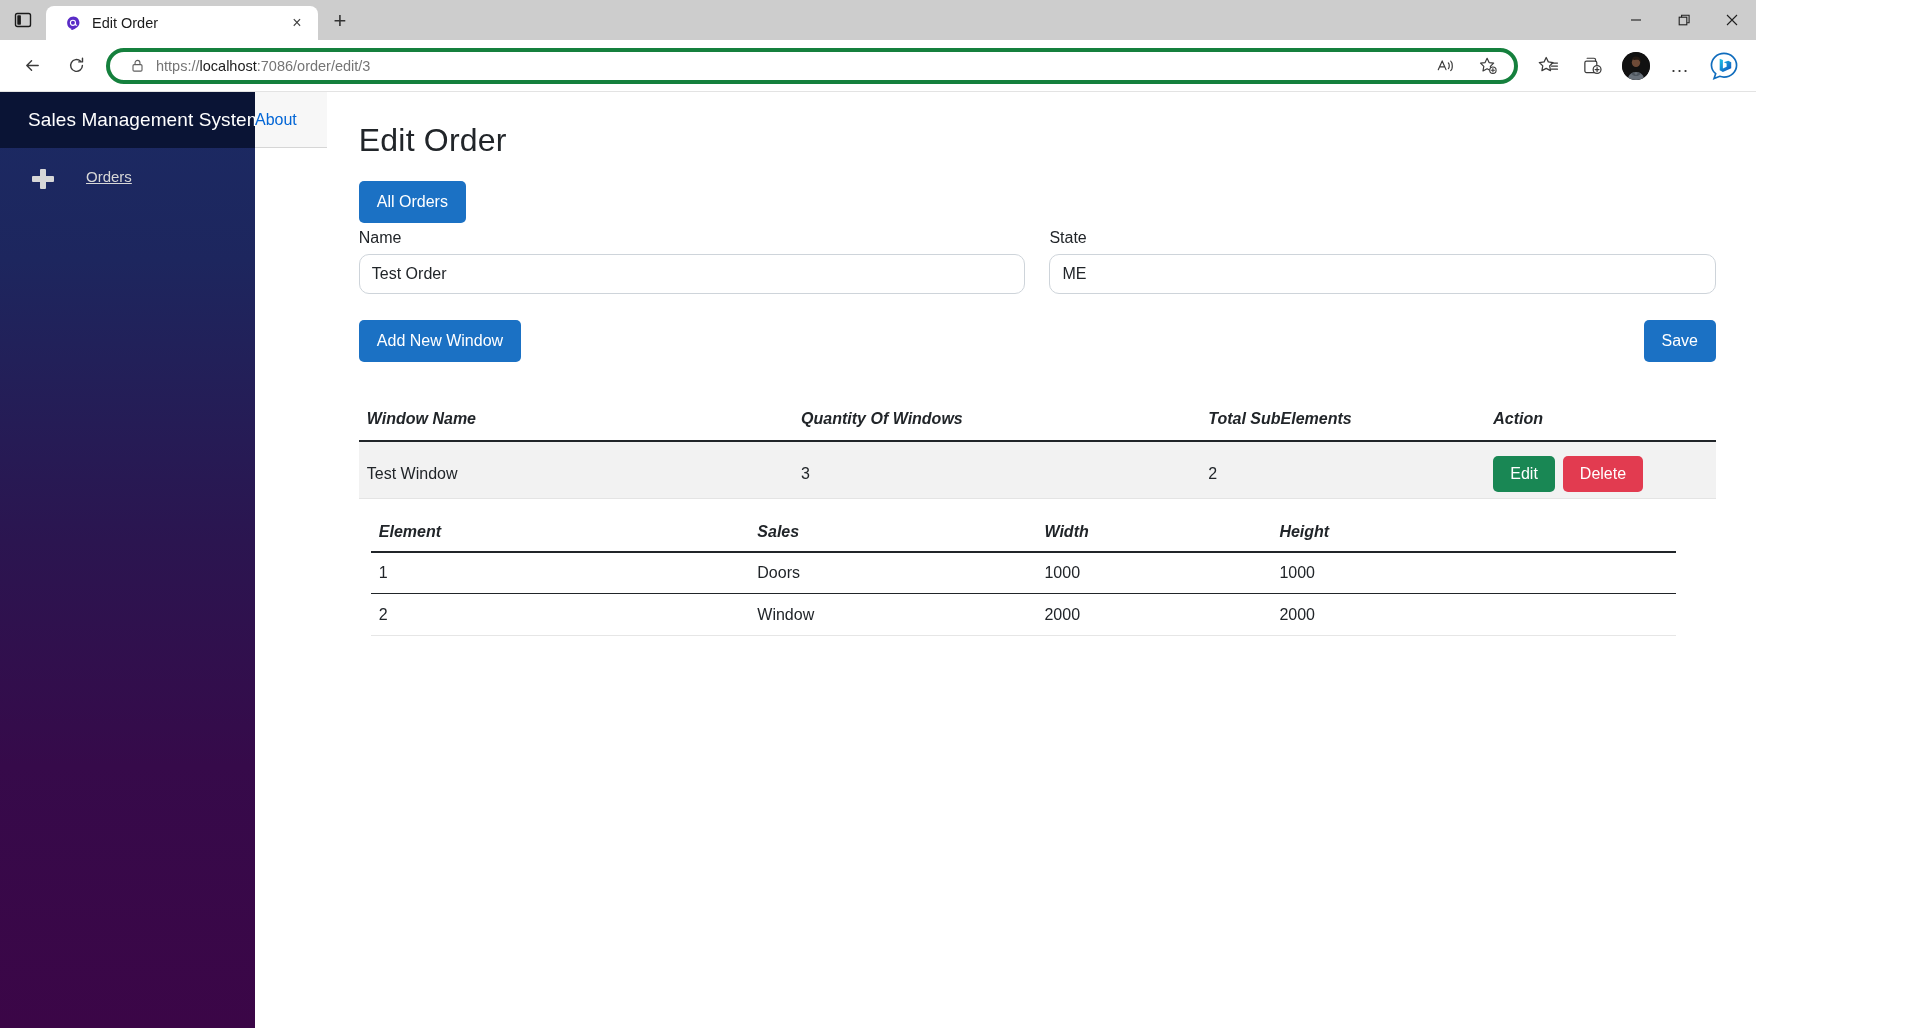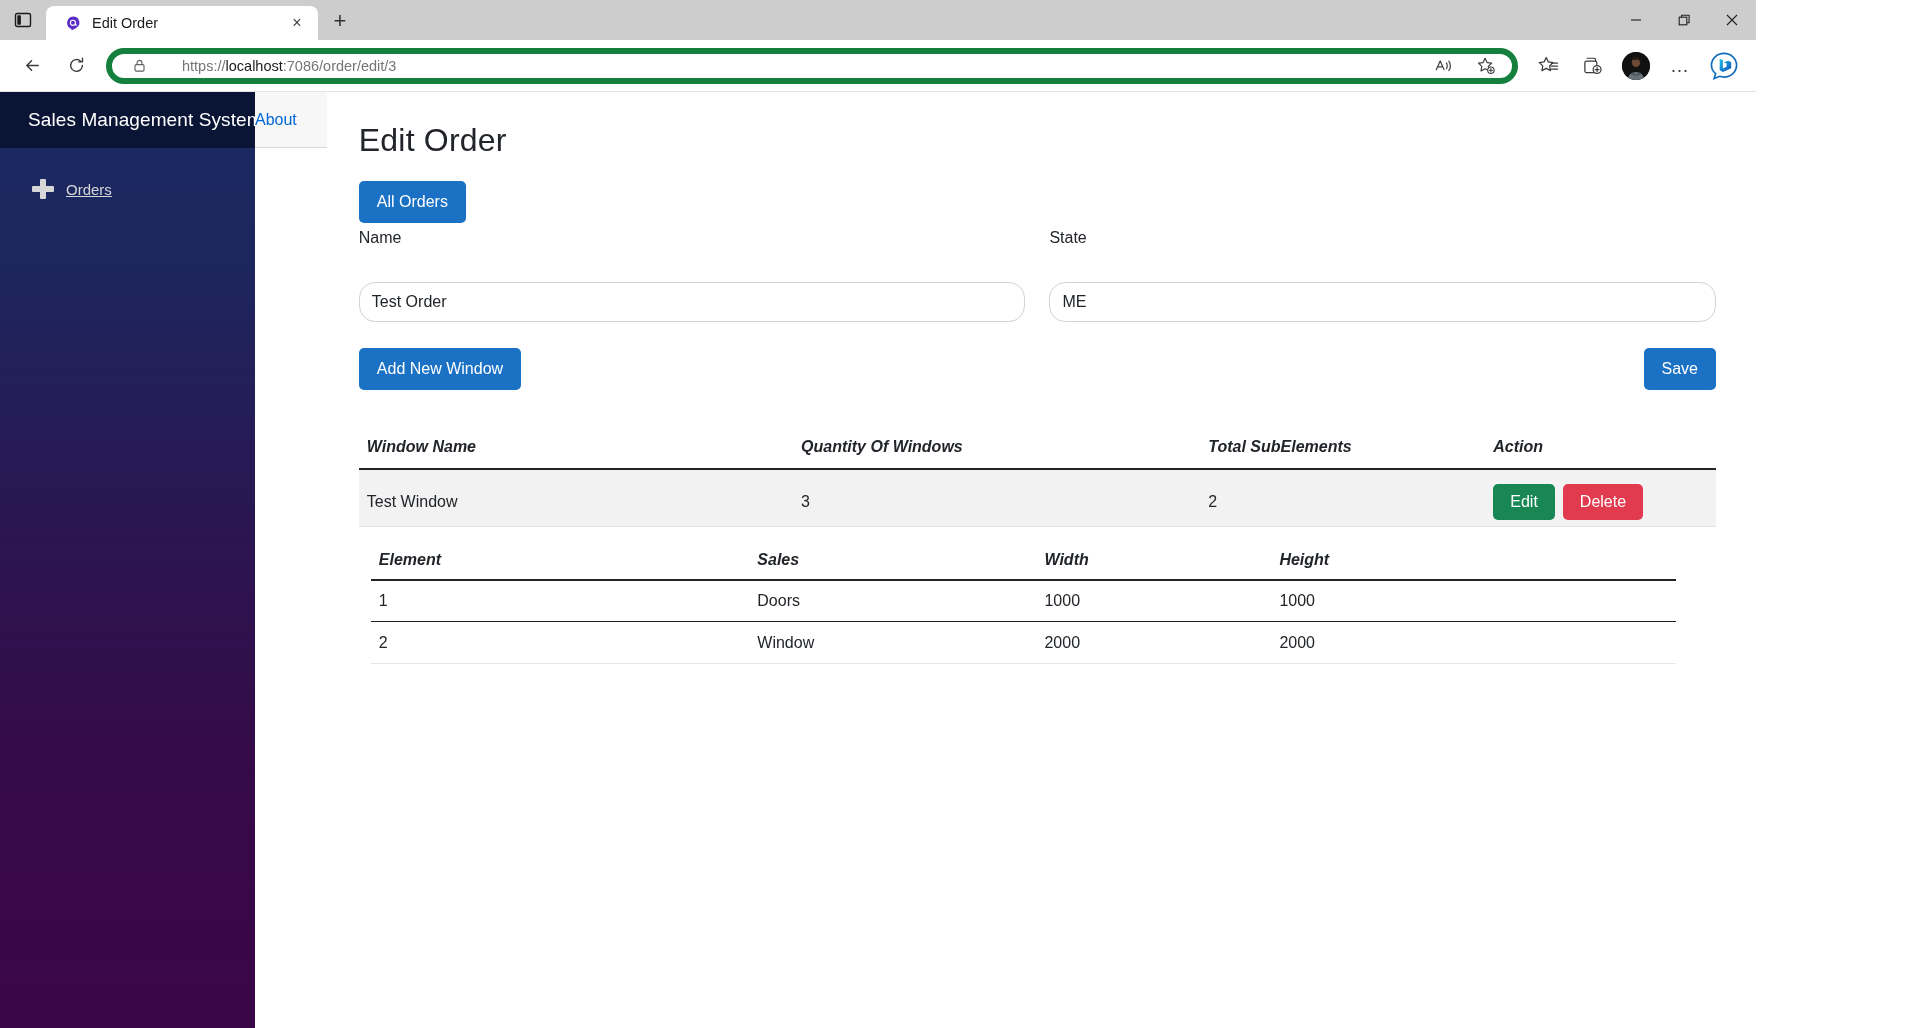--- a/index.html
+++ b/index.html
@@ -53,22 +53,21 @@
     height: 52px; background: #ffffff; display: flex; align-items: center;
     padding: 0 12px; gap: 4px; flex: 0 0 52px; border-bottom: 1px solid #e3e3e3;
   }
   .tb-btn {
     width: 40px; height: 40px; border-radius: 6px; display: flex;
     align-items: center; justify-content: center; color: #3b3b3b; flex: 0 0 40px;
   }
   .omnibox {
     flex: 1; height: 36px; background: #ffffff; border-radius: 18px;
     display: flex; align-items: center; padding: 0 6px 0 14px; margin: 0 6px;
-    border: 6px solid #15803d;
-    gap: 24px;
+    border: 4px solid #15803d;
   }
   .omni-lock { width: 26px; display: flex; align-items: center; justify-content: center; flex: 0 0 26px; }
   .omni-url { font-size: 14.5px; color: #757575; white-space: nowrap; flex: 1; padding-left: 6px; }
   .omni-url b { color: #1b1b1b; font-weight: 400; }
   .omni-right { display: flex; align-items: center; gap: 2px; }
   .avatar {
     width: 28px; height: 28px; border-radius: 50%; overflow: hidden; flex: 0 0 28px;
     background: #1c1c1c; display: block;
   }
   .bing-btn { width: 40px; height: 40px; display: flex; align-items: center; justify-content: center; }
@@ -80,21 +79,21 @@
     width: 255px; flex: 0 0 255px; display: flex; flex-direction: column;
     background: linear-gradient(180deg, #1b2a63 0%, #1d265e 18%, #2b1550 48%, #360a4a 72%, #3b0647 100%);
   }
   .sidebar-brand {
     height: 56px; background: #0a1435; display: flex; align-items: center;
     padding-left: 28px; flex: 0 0 56px;
   }
   .brand-text { color: #ffffff; font-size: 19px; letter-spacing: .1px; white-space: nowrap; }
   .nav-list { padding-top: 20px; }
   .nav-item {
-    display: flex; align-items: center; gap: 12px; height: 42px;
+    display: flex; gap: 32px; height: 42px;
     padding-left: 32px; color: #d7d7d7; font-size: 15px;
   }
   .nav-plus {
     width: 22px; height: 22px; flex: 0 0 22px; position: relative; display: block;
   }
   .nav-plus::before, .nav-plus::after {
     content: ""; position: absolute; background: #d7d7d7; border-radius: 1px;
   }
   .nav-plus::before { left: 0; right: 0; top: 8px; height: 6px; }
   .nav-plus::after { top: 1px; bottom: 1px; left: 8px; width: 6px; }
@@ -118,23 +117,23 @@
     font-family: Liberation Sans, sans-serif; cursor: pointer; line-height: 1;
   }
   .btn-primary { background: #1b71c4; padding: 13px 18px; }
   .btn-success { background: #198754; padding: 10px 17px; font-size: 16px; border-radius: 5px; }
   .btn-danger  { background: #e23b50; padding: 10px 17px; font-size: 16px; border-radius: 5px; }
 
   .form-row { display: flex; gap: 24px; margin-top: 6px; }
   .form-group { flex: 1; min-width: 0; }
   .form-label { display: block; font-size: 16px; color: #212529; margin-bottom: 7px; }
   .form-control {
-    width: 100%; height: 40px; border: 1px solid #ced4da; border-radius: 16px;
+    width: 100%; height: 40px; border: 1px solid #ced4da; border-radius: 10px;
     padding: 0 12px; font-size: 16px; color: #212529; font-family: inherit;
-    background: #fff; outline: none; margin-top: 28px;
+    background: #fff; outline: none;
   }
 
   .action-row {
     display: flex; align-items: center; justify-content: space-between;
     margin-top: 26px;
   }
 
   table.data-table { width: 100%; border-collapse: collapse; }
   table.data-table th {
     text-align: left; font-size: 16px; font-weight: bold; color: #212529;

